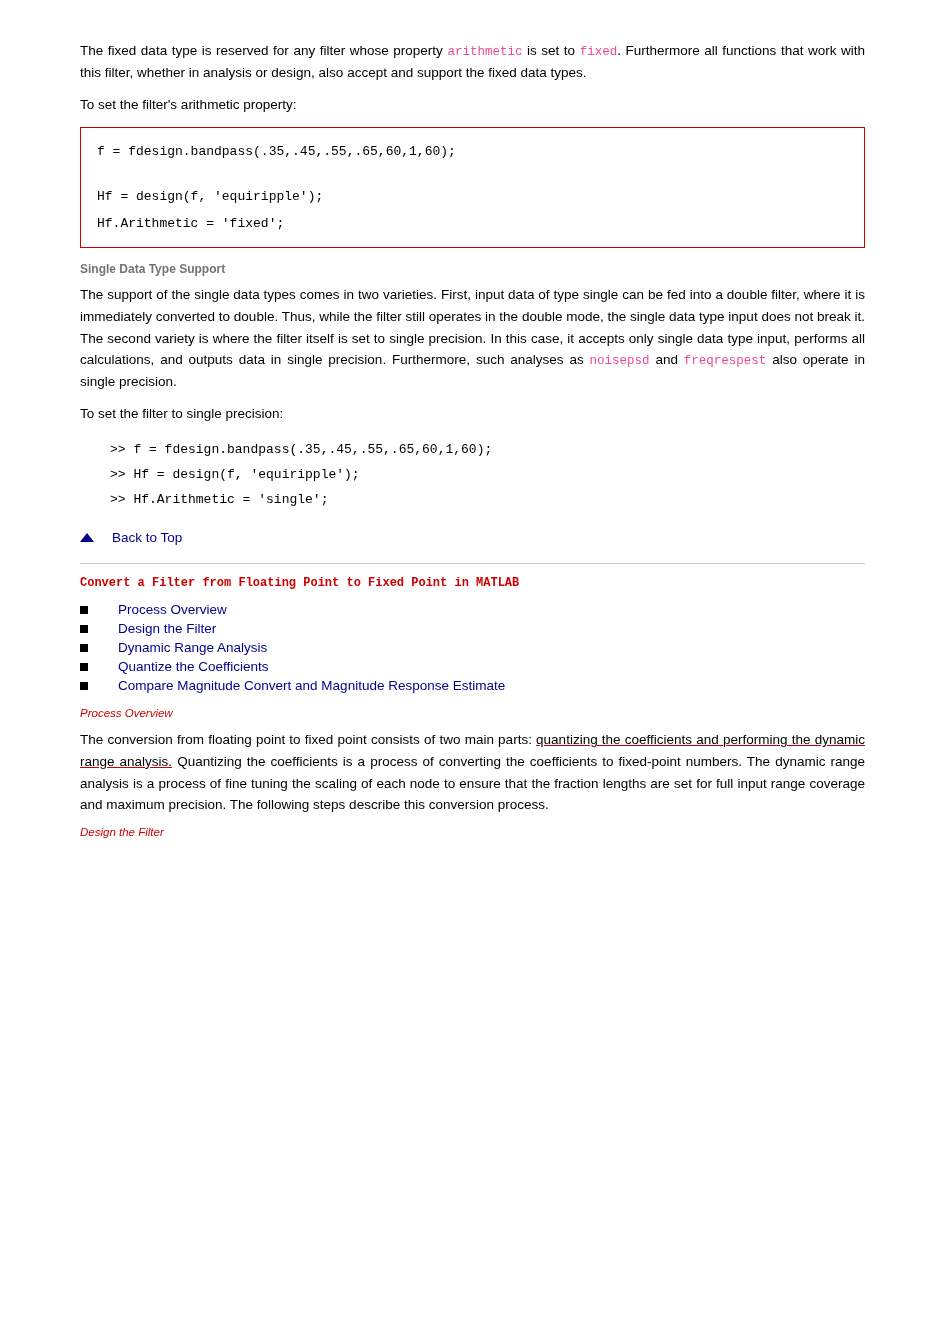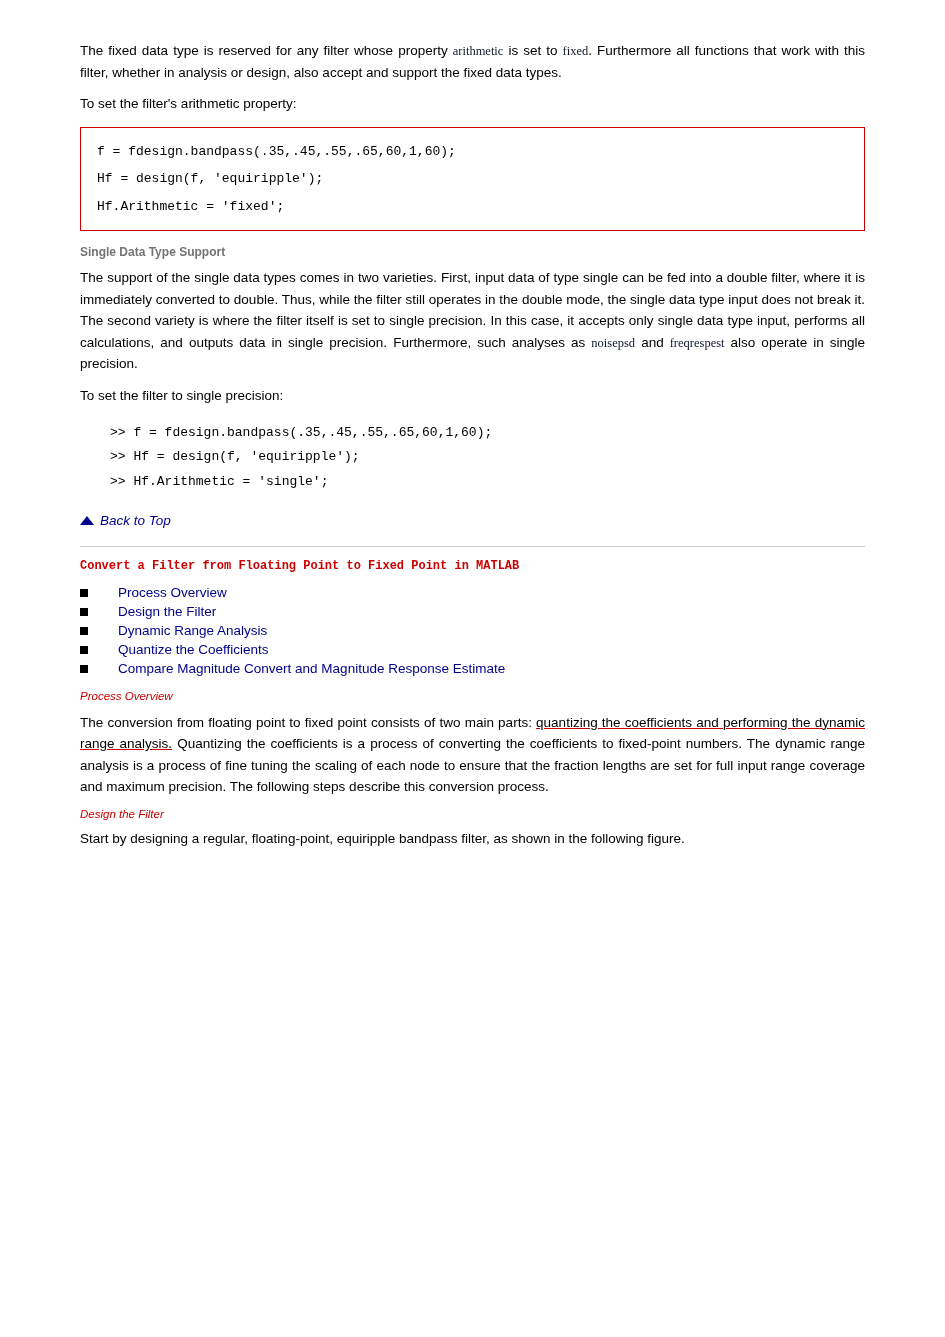--- a/index.html
+++ b/index.html
@@ -18,24 +18,24 @@
     }
     .body-text {
       font-family: Arial, sans-serif;
       font-size: 13.5px;
       line-height: 1.6;
       color: #000;
       text-align: justify;
       margin-bottom: 10px;
     }
     .code-inline {
-      font-family: Liberation Serif, serif;
+      font-family: Liberation Mono, monospace;
       font-size: 12.5px;
       background: transparent;
-      color: #0f172a;
+      color: #ec4899;
     }
     .code-box {
       border: 1px solid #c00;
       padding: 12px 16px;
       margin: 12px 0 12px 0;
       font-family: 'Courier New', monospace;
       font-size: 13px;
       line-height: 1.8;
       color: #000;
       background: #fff;
@@ -51,26 +51,25 @@
     .section-heading-red {
       color: #737373;
       font-family: Arial, sans-serif;
       font-size: 12px;
       font-weight: bold;
       margin: 14px 0 8px 0;
     }
     .back-to-top {
       display: flex;
       align-items: center;
-      gap: 6px;
+      gap: 18px;
       color: #00008b;
       font-size: 13.5px;
       margin: 14px 0 18px 0;
       cursor: pointer;
-      font-style: italic;
     }
     .back-to-top-icon {
       width: 0;
       height: 0;
       border-left: 7px solid transparent;
       border-right: 7px solid transparent;
       border-bottom: 9px solid #00008b;
       display: inline-block;
     }
     .section-title-red {
@@ -140,21 +139,21 @@
 <div class="page-container">
 
   <p class="body-text">
     The fixed data type is reserved for any filter whose property <span class="code-inline">arithmetic</span> is set to <span class="code-inline">fixed</span>. Furthermore all functions that work with this filter, whether in analysis or design, also accept and support the fixed data types.
   </p>
 
   <p class="body-text">To set the filter's arithmetic property:</p>
 
   <div class="code-box">
     <div>f = fdesign.bandpass(.35,.45,.55,.65,60,1,60);</div>
-    <div style="margin-top:4px;">Hf = design(f, 'equiripple');</div>
+    <div style="margin-top:21px;">Hf = design(f, 'equiripple');</div>
     <div style="margin-top:4px;">Hf.Arithmetic = 'fixed';</div>
   </div>
 
   <div class="section-heading-red">Single Data Type Support</div>
 
   <p class="body-text">
     The support of the single data types comes in two varieties. First, input data of type single can be fed into a double filter, where it is immediately converted to double. Thus, while the filter still operates in the double mode, the single data type input does not break it. The second variety is where the filter itself is set to single precision. In this case, it accepts only single data type input, performs all calculations, and outputs data in single precision. Furthermore, such analyses as <span class="code-inline">noisepsd</span> and <span class="code-inline">freqrespest</span> also operate in single precision.
   </p>
 
   <p class="body-text">To set the filter to single precision:</p>
@@ -198,15 +197,14 @@
   </ul>
 
   <div class="process-overview-subheading">Process Overview</div>
 
   <p class="body-text">
     The conversion from floating point to fixed point consists of two main parts: <span class="underline-red">quantizing the coefficients and performing the dynamic range analysis.</span> Quantizing the coefficients is a process of converting the coefficients to fixed-point numbers. The dynamic range analysis is a process of fine tuning the scaling of each node to ensure that the fraction lengths are set for full input range coverage and maximum precision. The following steps describe this conversion process.
   </p>
 
   <div class="design-filter-subheading">Design the Filter</div>
 
-  <p class="body-text">Start by designing a regular, floating-point, equiripple bandpass filter, as shown in the following figure.</p>
 
 </div>
 
 </body></html>

